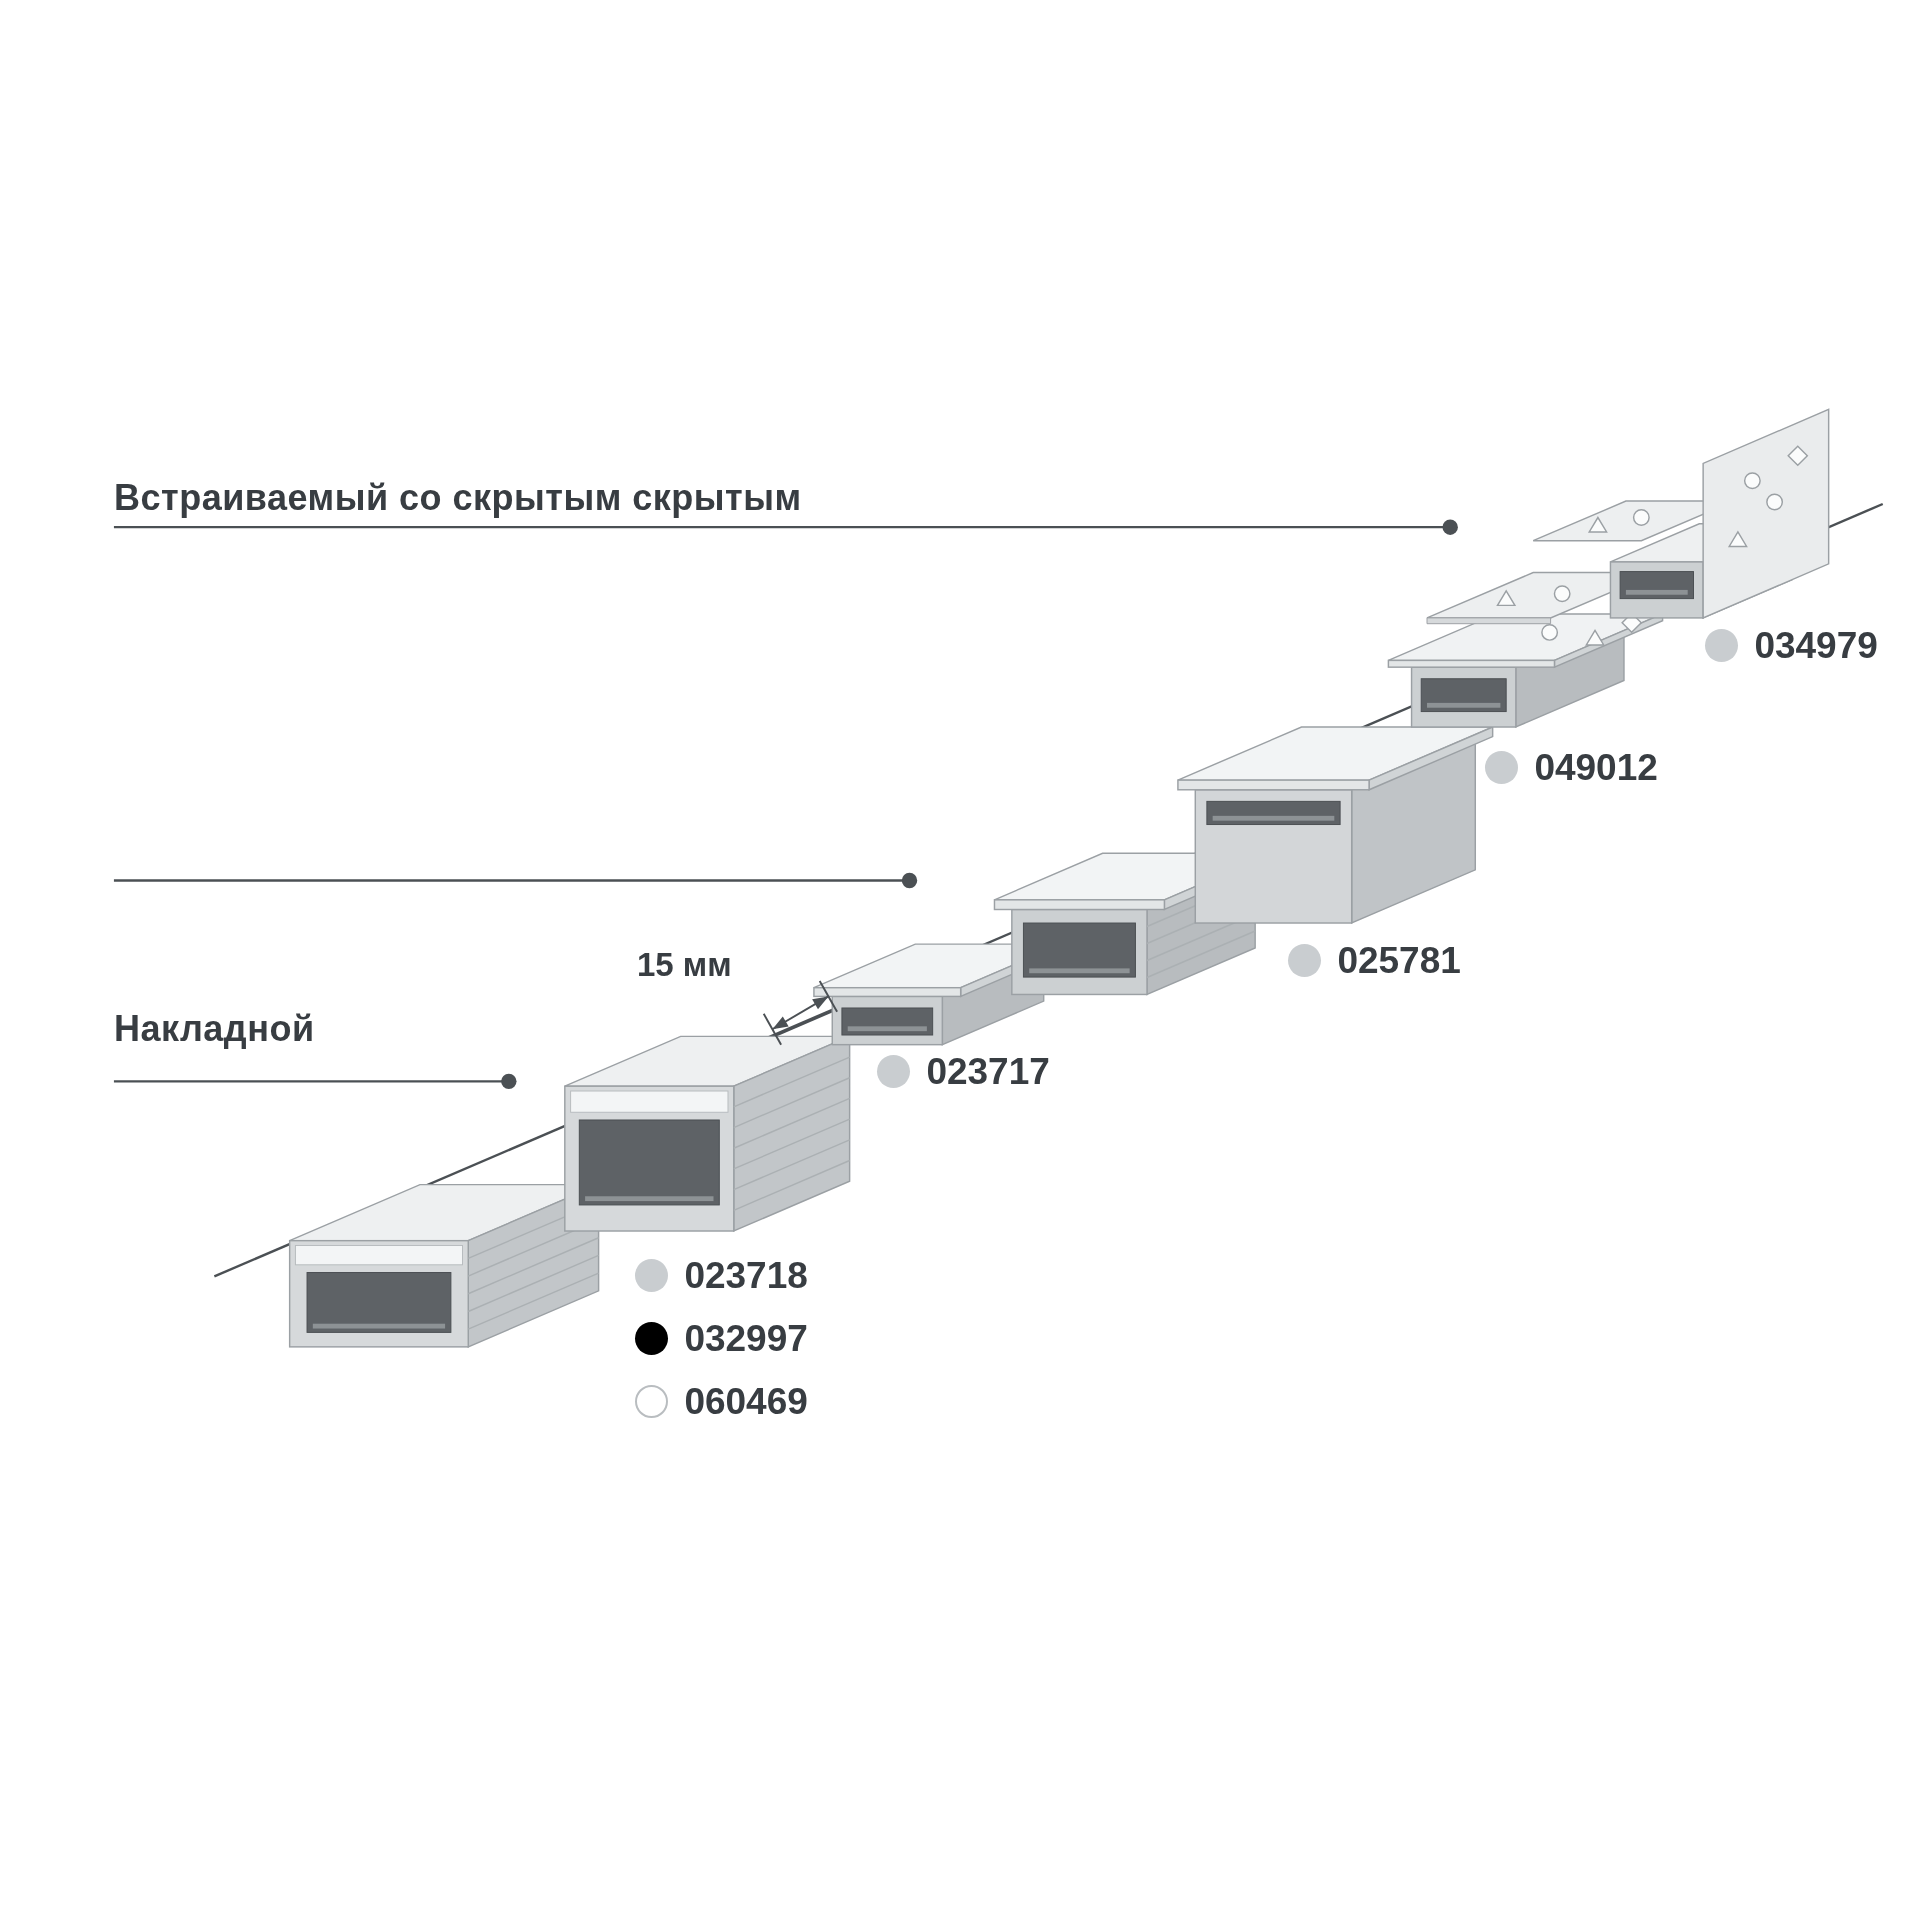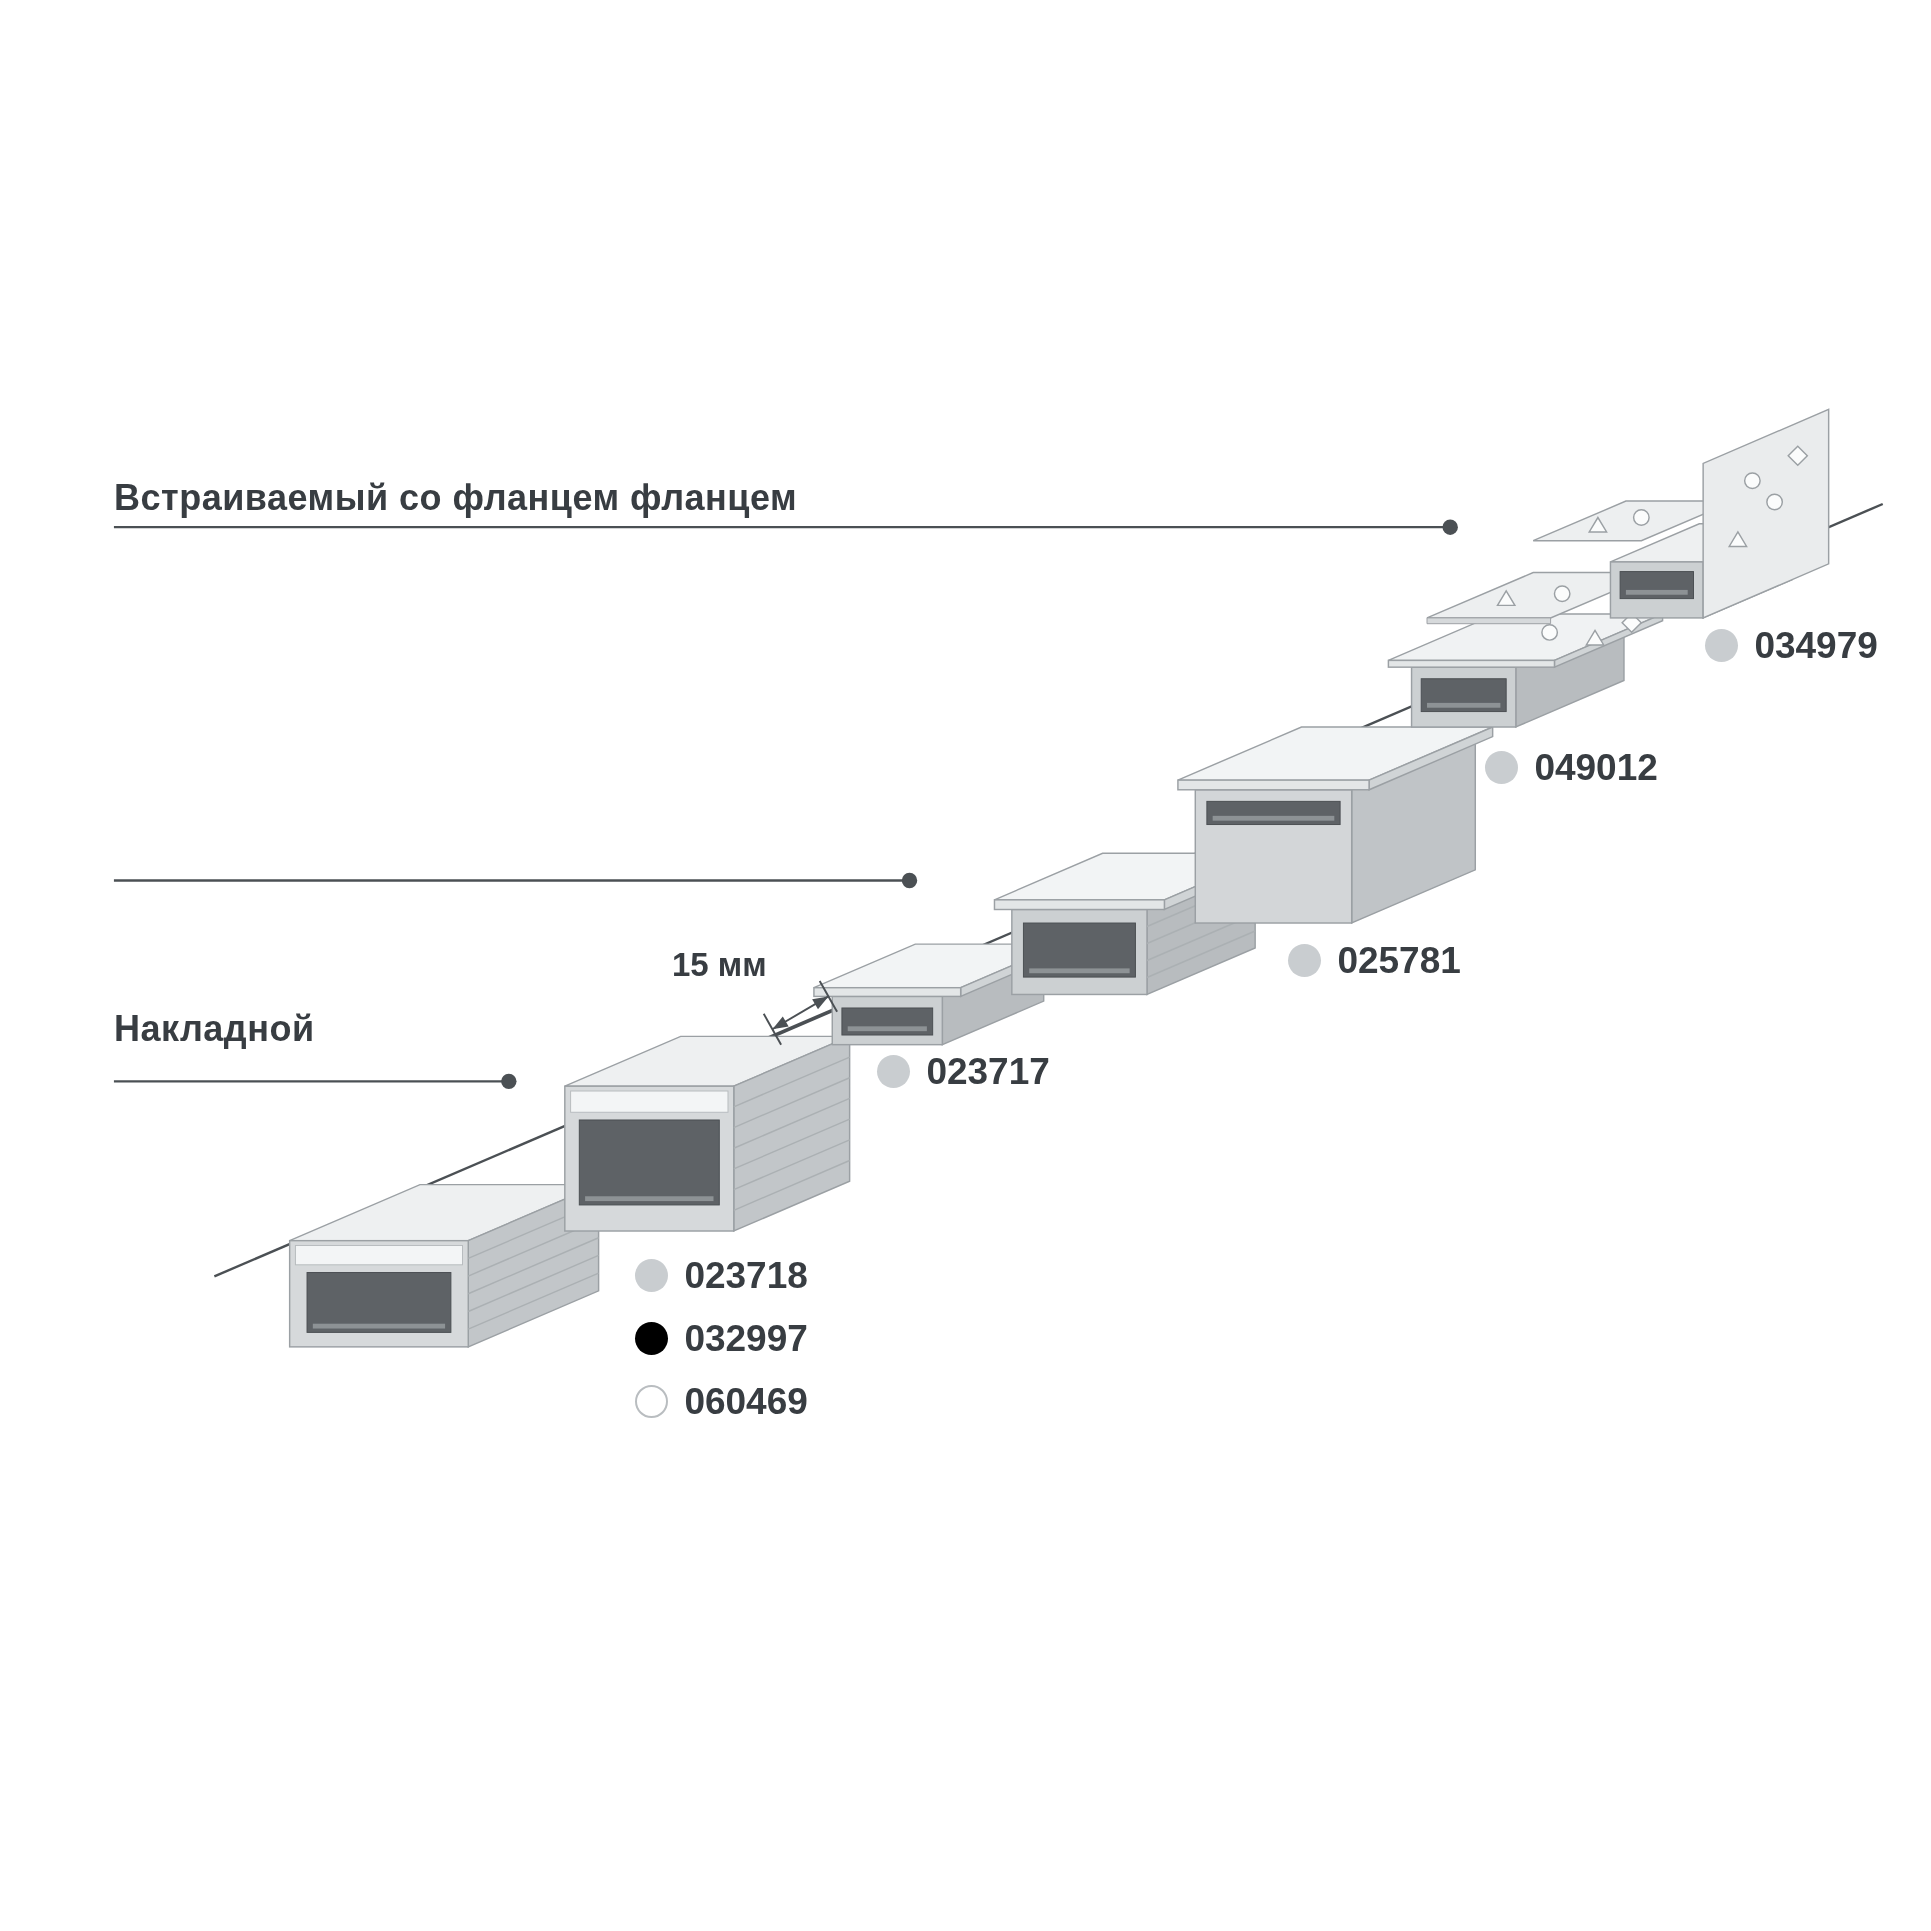--- a/index.html
+++ b/index.html
@@ -135,24 +135,24 @@
       </g>
       <g>
         <line x1="791" y1="1050" x2="809" y2="1082" stroke="#4b5054" stroke-width="2"></line>
         <line x1="849" y1="1016" x2="867" y2="1048" stroke="#4b5054" stroke-width="2"></line>
         <line x1="800" y1="1066" x2="858" y2="1032" stroke="#4b5054" stroke-width="2"></line>
         <polygon points="858,1032 847.2311494767121,1045.2676998159848 841.1625154801629,1034.915324174813" fill="#4b5054"></polygon>
         <polygon points="800,1066 810.7688505232879,1052.7323001840152 816.8374845198371,1063.084675825187" fill="#4b5054"></polygon>
       </g>
     </svg>
 
-  <div class="cat-label" style="left:114px;top:477px">Встраиваемый со фланцем фланцем</div>
+  <div class="cat-label" style="left:114px;top:477px">Встраиваемый со скрытым скрытым</div>
   <div class="cat-label" style="left:114px;top:1008px">Накладной</div>
 
-  <div class="dim-label" style="left:672px;top:946px">15 мм</div>
+  <div class="dim-label" style="left:637px;top:946px">15 мм</div>
 
 
   <div class="articles" style="left:635px;top:1253px">
     <div class="article-row">
       <span class="dot" data-dot="gray"></span>
       <span class="code">023718</span>
     </div>
     <div class="article-row">
       <span class="dot" data-dot="black"></span>
       <span class="code">032997</span>

